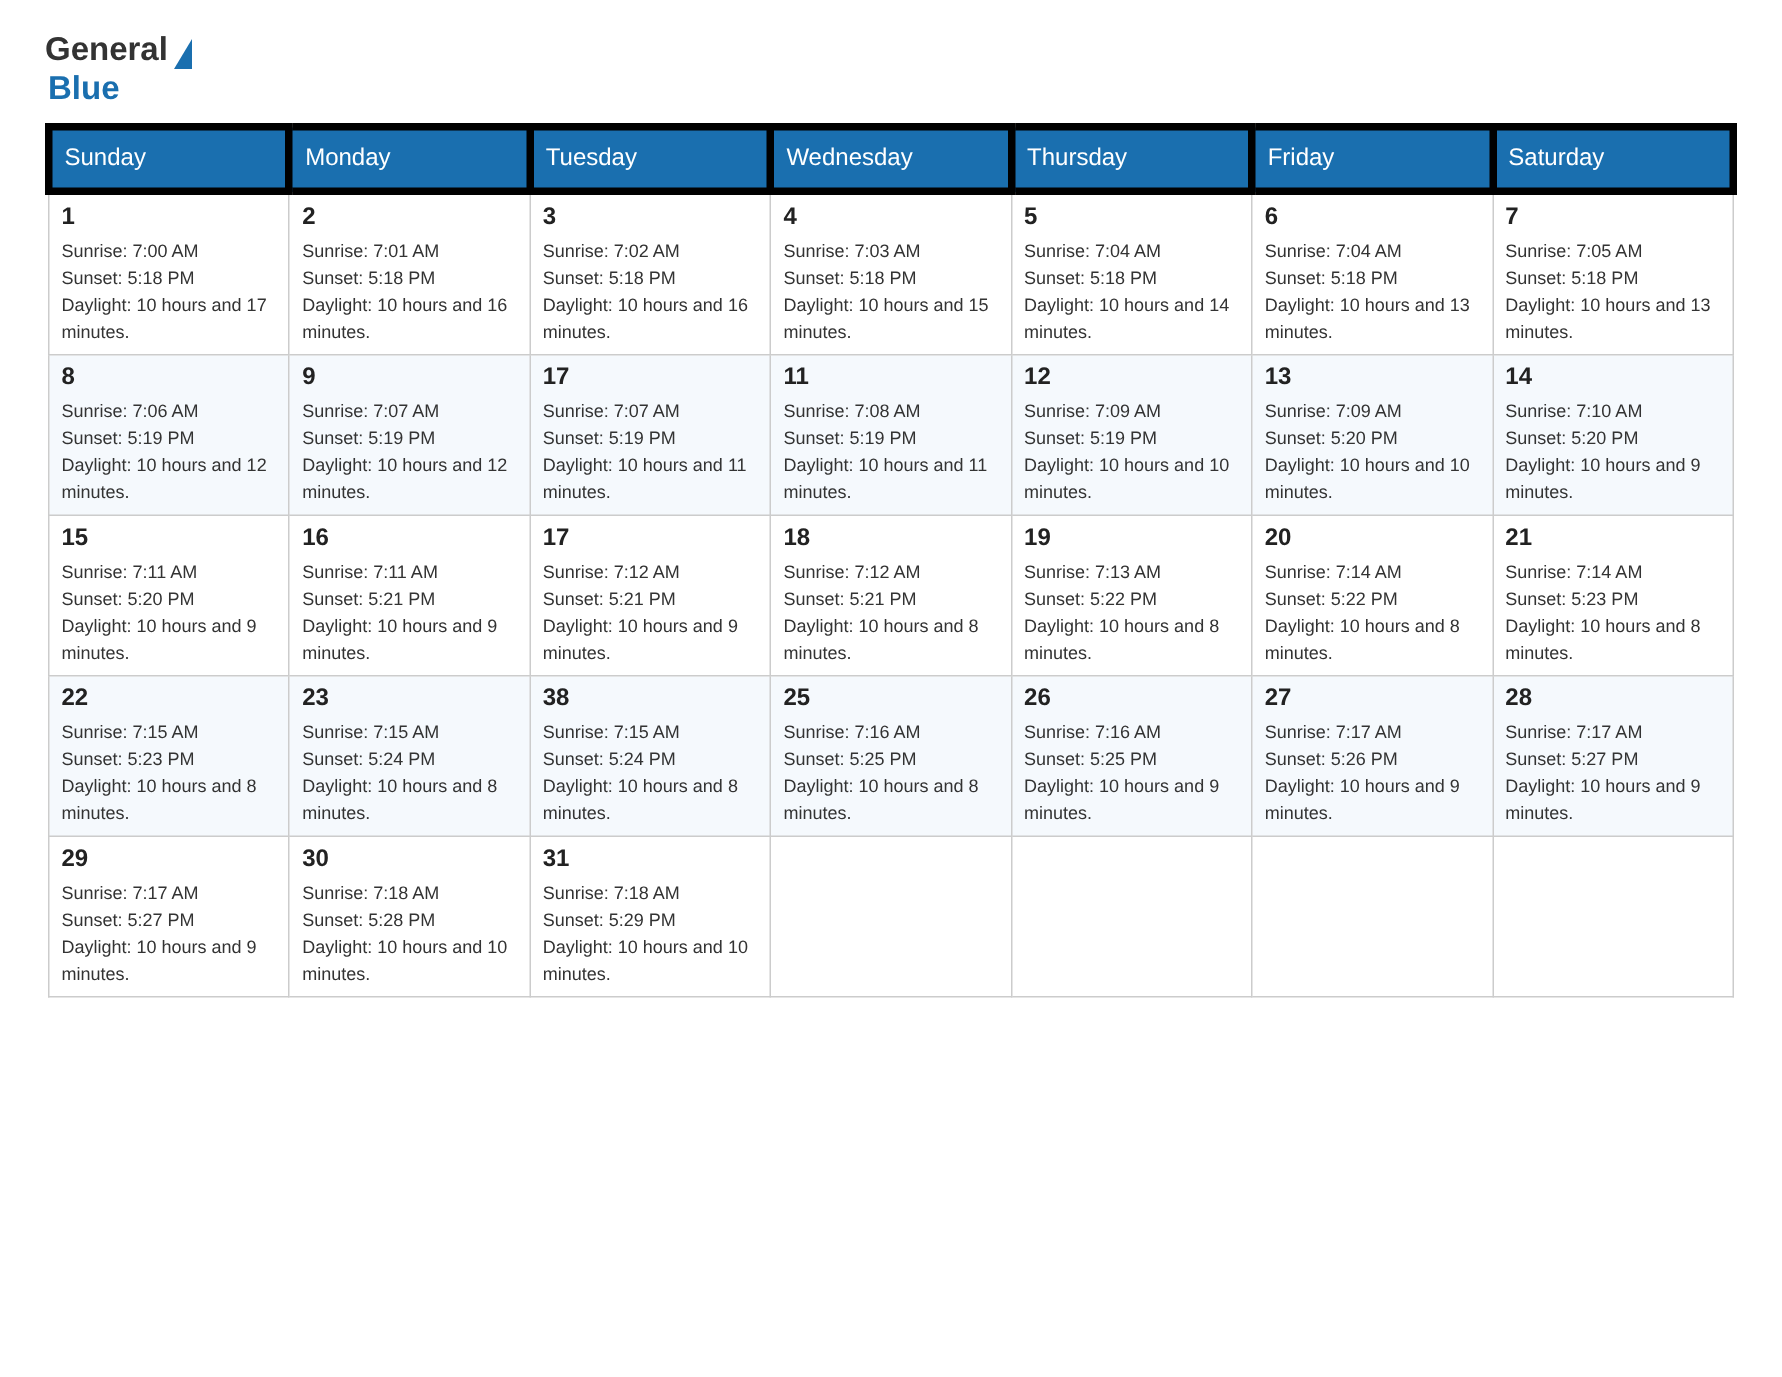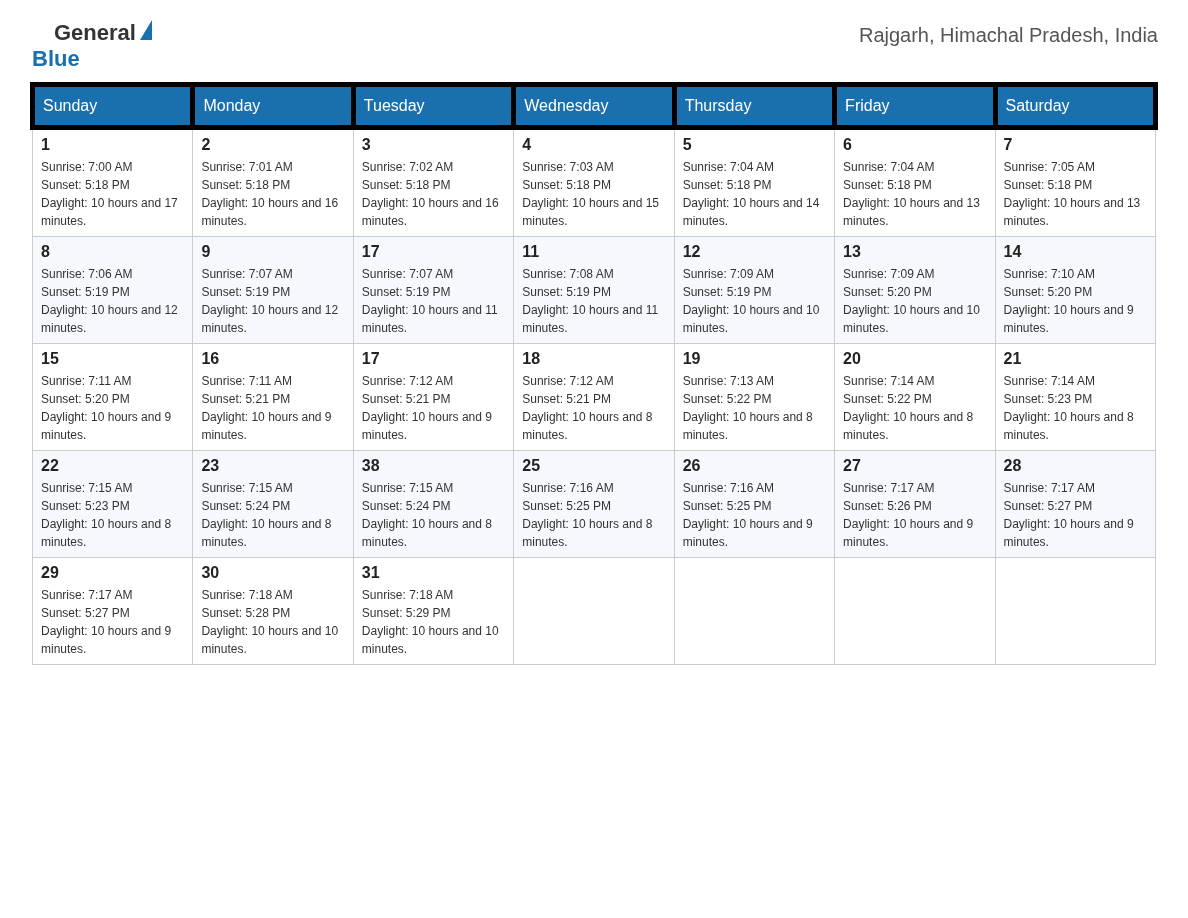--- a/index.html
+++ b/index.html
@@ -80,22 +80,21 @@
     .empty-cell {
       background: #fff !important;
     }
     .logo-wrapper {
       display: flex;
       flex-direction: column;
       align-items: flex-start;
     }
     .logo-line1 {
       display: flex;
-      align-items: flex-start;
-      margin-left: 24px;
+      align-items: flex-end;
     }
     .logo-line2 {
       display: flex;
       align-items: center;
       margin-left: 2px;
     }
     
     .logo-triangle {
       width: 0;
       height: 0;
@@ -112,21 +111,20 @@
   <div class="logo-wrapper">
     <div class="logo-line1">
       <span class="logo-text-general">General</span>
       <span class="logo-triangle"></span>
     </div>
     <div class="logo-line2">
       <span class="logo-text-blue">Blue</span>
     </div>
   </div>
   <div class="title-section">
-    <div class="location">Rajgarh, Himachal Pradesh, India</div>
   </div>
 </div>
 
 <table class="calendar">
   <thead>
     <tr>
     <th>Sunday</th>
         <th>Monday</th>
         <th>Tuesday</th>
         <th>Wednesday</th>

